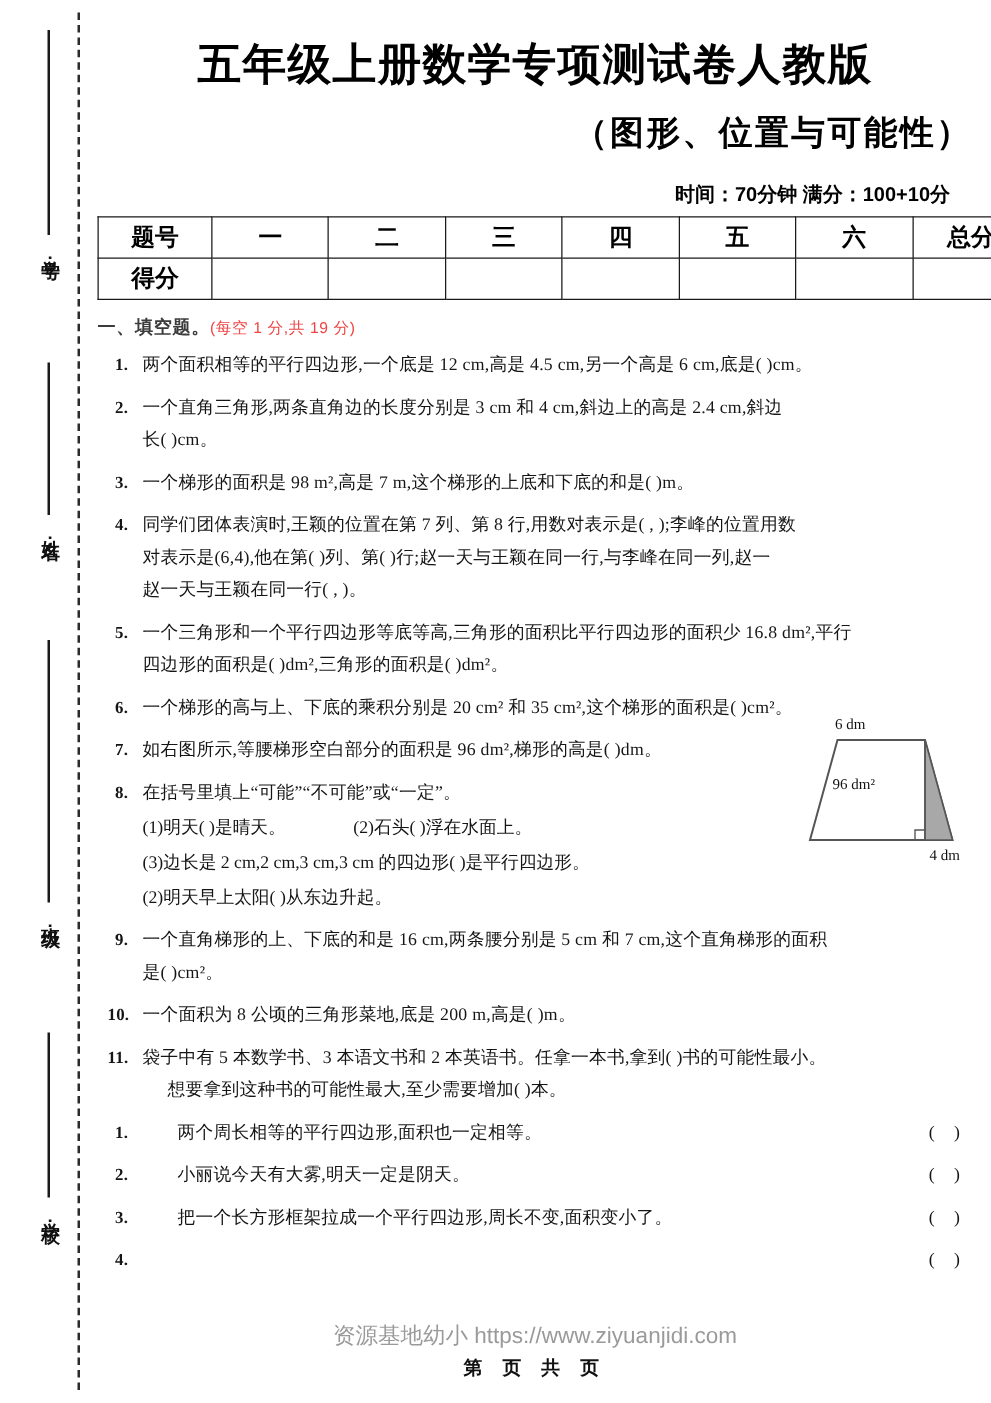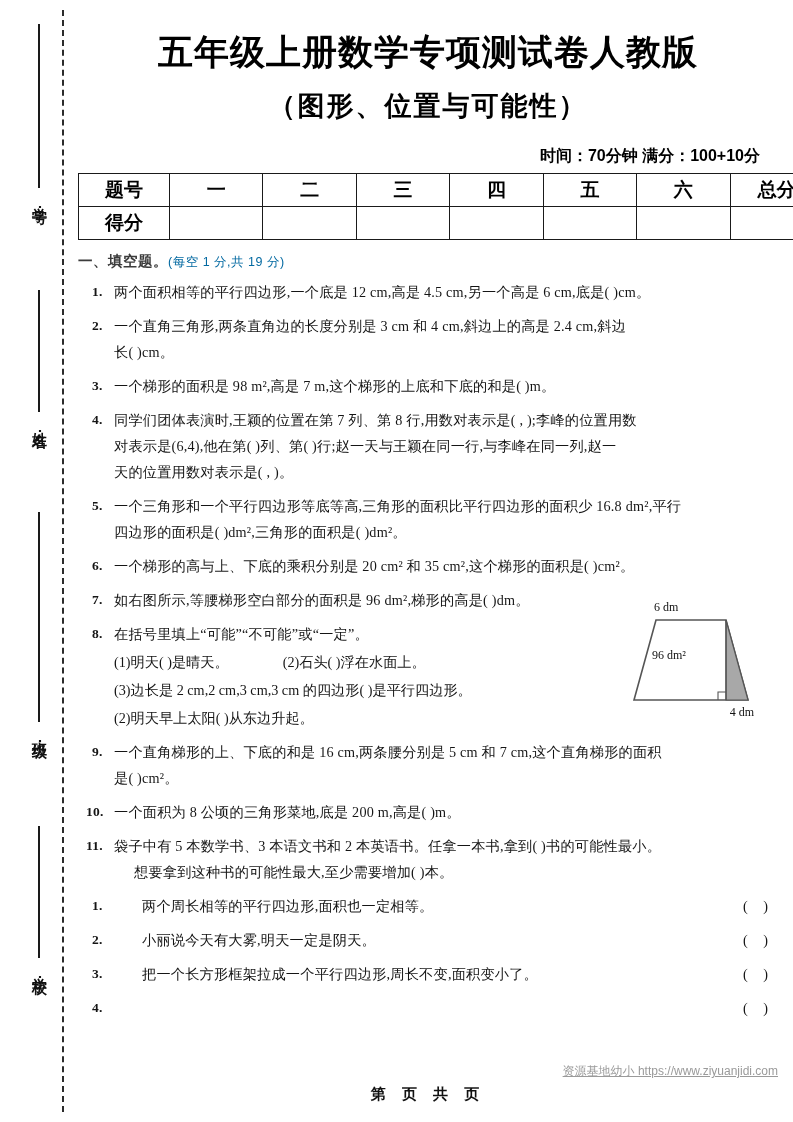--- a/index.html
+++ b/index.html
@@ -75,21 +75,21 @@
     text-align: center;
     font-family: "Liberation Sans", "DejaVu Sans", sans-serif;
     font-weight: bold;
     font-size: 35px;
     letter-spacing: 1px;
     margin-top: 32px;
     line-height: 1.15;
     color: #000;
   }
   .title-sub {
-    text-align: center;
+    text-align: right;
     font-family: "Liberation Sans", "DejaVu Sans", sans-serif;
     font-weight: bold;
     font-size: 27px;
     letter-spacing: 2px;
     margin-top: 16px;
     color: #000;
   }
 
   .meta-line {
     text-align: right;
@@ -125,21 +125,21 @@
     margin-top: 12px;
     font-family: "Liberation Sans", "DejaVu Sans", sans-serif;
     font-size: 14.5px;
     font-weight: bold;
     color: #3c3c3c;
     letter-spacing: 0.5px;
   }
   .section-head .paren {
     font-weight: normal;
     font-size: 12.5px;
-    color: #0369a1;
+    color: #ef4444;
   }
 
   .q {
     position: relative;
     margin-top: 8px;
     padding-left: 36px;
     font-size: 14.2px;
     line-height: 26px;
     color: #151515;
     letter-spacing: 0.2px;
@@ -176,25 +176,24 @@
     text-align: right;
     padding-right: 4px;
     font-size: 14.2px;
     letter-spacing: 6px;
     line-height: 26px;
   }
 
   
   .figure {
     position: absolute;
-    right: 20px;
+    right: 6px;
     top: 572px;
     width: 132px;
     height: 120px;
-    margin-top: 28px;
   }
   .fig-caption-top {
     position: absolute;
     top: 0;
     left: 28px;
     font-size: 12px;
     font-family: "Liberation Serif", serif;
     color: #111;
   }
   .fig-caption-bottom {
@@ -213,25 +212,24 @@
     font-family: "Liberation Serif", serif;
     color: #111;
   }
 
   
   .footer-src {
     position: absolute;
     bottom: 42px;
     left: 0;
     width: 700px;
-    text-align: right;
-    font-family: "Liberation Sans", "DejaVu Sans", sans-serif;
-    font-size: 12px;
+    text-align: center;
+    font-family: "Liberation Sans", "DejaVu Sans", sans-serif;
+    font-size: 18px;
     color: #9a9a9a;
-    text-decoration: underline;
   }
   .footer-page {
     position: absolute;
     bottom: 18px;
     left: 0;
     width: 700px;
     text-align: center;
     font-family: "Liberation Sans", "DejaVu Sans", sans-serif;
     font-size: 15px;
     font-weight: bold;
@@ -316,21 +314,21 @@
 
     <div class="q">
       <span class="num">3.</span>
       <span class="line">一个梯形的面积是 98 m²,高是 7 m,这个梯形的上底和下底的和是(    )m。</span>
     </div>
 
     <div class="q">
       <span class="num">4.</span>
       <span class="line">同学们团体表演时,王颖的位置在第 7 列、第 8 行,用数对表示是(      ,      );李峰的位置用数</span>
       <span class="line">对表示是(6,4),他在第(      )列、第(      )行;赵一天与王颖在同一行,与李峰在同一列,赵一</span>
-      <span class="line">天的位置用数对表示是(      ,      )。</span>
+      <span class="line">赵一天与王颖在同一行(      ,      )。</span>
     </div>
 
     <div class="q">
       <span class="num">5.</span>
       <span class="line">一个三角形和一个平行四边形等底等高,三角形的面积比平行四边形的面积少 16.8 dm²,平行</span>
       <span class="line">四边形的面积是(      )dm²,三角形的面积是(      )dm²。</span>
     </div>
 
     <div class="q">
       <span class="num">6.</span>

